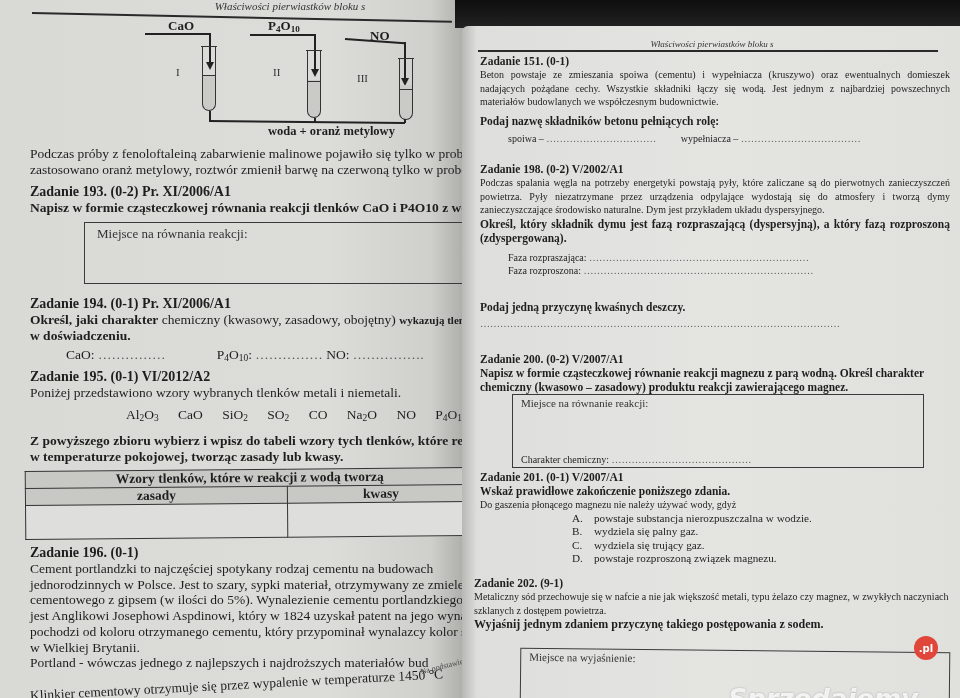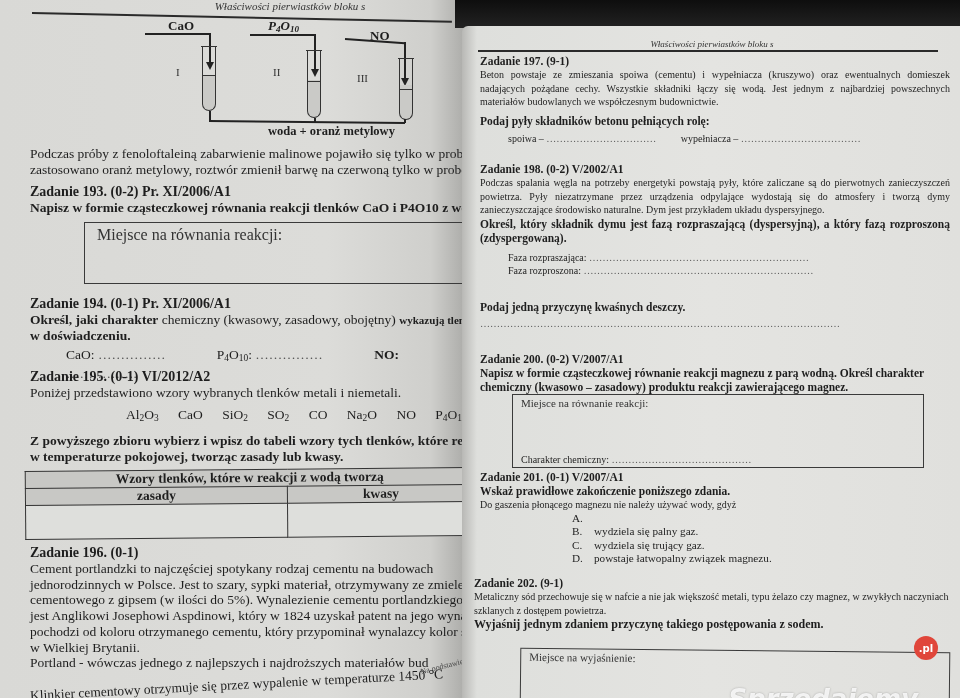--- a/index.html
+++ b/index.html
@@ -36,21 +36,21 @@
   .task-cmd { font-weight: bold; font-size: 13.5px; line-height: 16px; }
   .right .task-title, .right .task-cmd { font-size: 11.5px; line-height: 14px; }
   .right .task-text { font-size: 10px; line-height: 13.5px; }
 
   .block { position: absolute; }
   .justify { text-align: justify; }
 
   .answer-box {
     border: 1.4px solid #3a3a3a; position: absolute;
   }
-  .answer-box .label { font-size: 16px; color: #333; padding: 3px 0 0 12px; }
+  .answer-box .label { font-size: 13px; color: #333; padding: 3px 0 0 12px; }
   .right .answer-box .label { font-size: 11px; padding: 2px 0 0 8px; }
 
   .dots { letter-spacing: 0px; color: #555; }
 
   
   .tube {
     position: absolute; width: 14px; border: 1.4px solid #333; border-top: none;
     border-radius: 0 0 7px 7px; background: linear-gradient(180deg, transparent 0%, transparent 45%, #cacac7 45%, #cacac7 100%);
   }
   .tube::before {
@@ -94,21 +94,21 @@
 <body>
 
 <div class="spread">
 
   <div class="page-left">
     <div class="block running-head" style="left:190px; top:0px; width:200px;">Właściwości pierwiastków bloku s</div>
     <div class="block head-rule" style="left:32px; top:12px; width:420px; transform:rotate(1.2deg); transform-origin:left;"></div>
 
     <div class="block" style="left:0; top:14px; width:468px; height:130px;">
       <div class="chem-label" style="left:168px; top:4px;">CaO</div>
-      <div class="chem-label" style="left:268px; top:4px;font-style:italic;">P<sub>4</sub>O<sub>10</sub></div>
+      <div class="chem-label" style="left:268px; top:4px;">P<sub>4</sub>O<sub>10</sub></div>
       <div class="chem-label" style="left:370px; top:14px;">NO</div>
 
       <div class="diag-line" style="left:145px; top:19px; width:65px; height:1.5px;"></div>
       <div class="diag-line" style="left:209px; top:19px; width:1.5px; height:30px;"></div>
       <div class="arrow-head" style="left:206px; top:48px;"></div>
 
       <div class="diag-line" style="left:250px; top:20px; width:65px; height:1.5px;"></div>
       <div class="diag-line" style="left:314px; top:20px; width:1.5px; height:36px;"></div>
       <div class="arrow-head" style="left:311px; top:55px;"></div>
 
@@ -156,21 +156,21 @@
       <div class="task-text">
         <b>Określ, jaki charakter</b><span> chemiczny (kwasowy, zasadowy, obojętny) </span><b style="font-size:11px;">wykazują tlenki</b>
       </div>
       <div class="task-cmd">w doświadczeniu.</div>
     </div>
     <div class="block task-text" style="left:66px; top:347px; width:400px;">
       <span>CaO:</span>
       <span class="dots">……………</span>
       <span style="margin-left:48px;">P<sub>4</sub>O<sub>10</sub>:</span>
       <span class="dots">……………</span>
-      <span style="margin-left:48px;font-weight:bold;">NO:</span>
+      <span style="">NO:</span>
       <span class="dots">…………….</span>
     </div>
 
     <div class="block" style="left:30px; top:369px; width:440px; white-space:nowrap;">
       <div class="task-title">Zadanie 195. (0-1) VI/2012/A2</div>
       <div class="task-text">Poniżej przedstawiono wzory wybranych tlenków metali i niemetali.</div>
     </div>
     <div class="block task-text formula-row" style="left:126px; top:407px; white-space:nowrap;">
       <span>Al<sub>2</sub>O<sub>3</sub></span>
       <span>CaO</span>
@@ -216,23 +216,23 @@
     <div class="block" style="left:420px; top:662px; font-size:8px; color:#444; transform:rotate(-14deg);">Na podstawie</div>
     <div class="block task-text" style="left:30px; top:688px; white-space:nowrap; transform:rotate(-3deg); transform-origin:left;">Klinkier cementowy otrzymuje się przez wypalenie w temperaturze 1450 °C</div>
   </div>
 
   <div class="top-dark"></div>
   <div class="page-right right">
     <div class="block running-head" style="left:100px; top:13px; width:300px; font-size:9px;">Właściwości pierwiastków bloku s</div>
     <div class="block head-rule" style="left:16px; top:24px; width:460px; height:1.5px;"></div>
 
     <div class="block" style="left:18px; top:28px; width:470px;">
-      <div class="task-title">Zadanie 197. (9-1)</div>
+      <div class="task-title">Zadanie 151. (0-1)</div>
       <div class="task-text justify">Beton powstaje ze zmieszania spoiwa (cementu) i wypełniacza (kruszywo) oraz ewentualnych domieszek nadających pożądane cechy. Wszystkie składniki łączy się wodą. Jest jednym z najbardziej powszechnych materiałów budowlanych we współczesnym budownictwie.</div>
-      <div class="task-cmd" style="margin-top:5px;">Podaj pyły składników betonu pełniących rolę:</div>
+      <div class="task-cmd" style="margin-top:5px;">Podaj nazwę składników betonu pełniących rolę:</div>
       <div class="task-text" style="margin-top:4px; padding-left:28px; white-space:nowrap;">
         <span>spoiwa –</span>
         <span class="dots">……………………………</span>
         <span style="margin-left:22px;">wypełniacza –</span>
         <span class="dots">………………………………</span>
       </div>
     </div>
 
     <div class="block" style="left:18px; top:136px; width:470px;">
       <div class="task-title">Zadanie 198. (0-2) V/2002/A1</div>
@@ -261,32 +261,33 @@
       </div>
     </div>
 
     <div class="block" style="left:18px; top:444px; width:470px;">
       <div class="task-title">Zadanie 201. (0-1) V/2007/A1</div>
       <div class="task-cmd">Wskaż prawidłowe zakończenie poniższego zdania.</div>
       <div class="task-text">Do gaszenia płonącego magnezu nie należy używać wody, gdyż</div>
       <div style="padding-left:92px; margin-top:0px;">
         <div class="option">
             <span class="letter">A.</span>
+            <span>powstaje substancja nierozpuszczalna w wodzie.</span>
           </div>
         <div class="option">
             <span class="letter">B.</span>
             <span>wydziela się palny gaz.</span>
           </div>
         <div class="option">
             <span class="letter">C.</span>
             <span>wydziela się trujący gaz.</span>
           </div>
         <div class="option">
             <span class="letter">D.</span>
-            <span>powstaje łatwopalny związek magnezu.</span>
+            <span>powstaje rozproszoną związek magnezu.</span>
           </div>
       </div>
     </div>
 
     <div class="block" style="left:12px; top:550px; width:486px;">
       <div class="task-title">Zadanie 202. (9-1)</div>
       <div class="task-text">Metaliczny sód przechowuje się w nafcie a nie jak większość metali, typu żelazo czy magnez, w zwykłych naczyniach szklanych z dostępem powietrza.</div>
       <div class="task-cmd" style="font-size:12px;">Wyjaśnij jednym zdaniem przyczynę takiego postępowania z sodem.</div>
     </div>
     <div class="answer-box" style="left:58px; top:624px; width:430px; height:60px; transform:rotate(0.6deg);">

